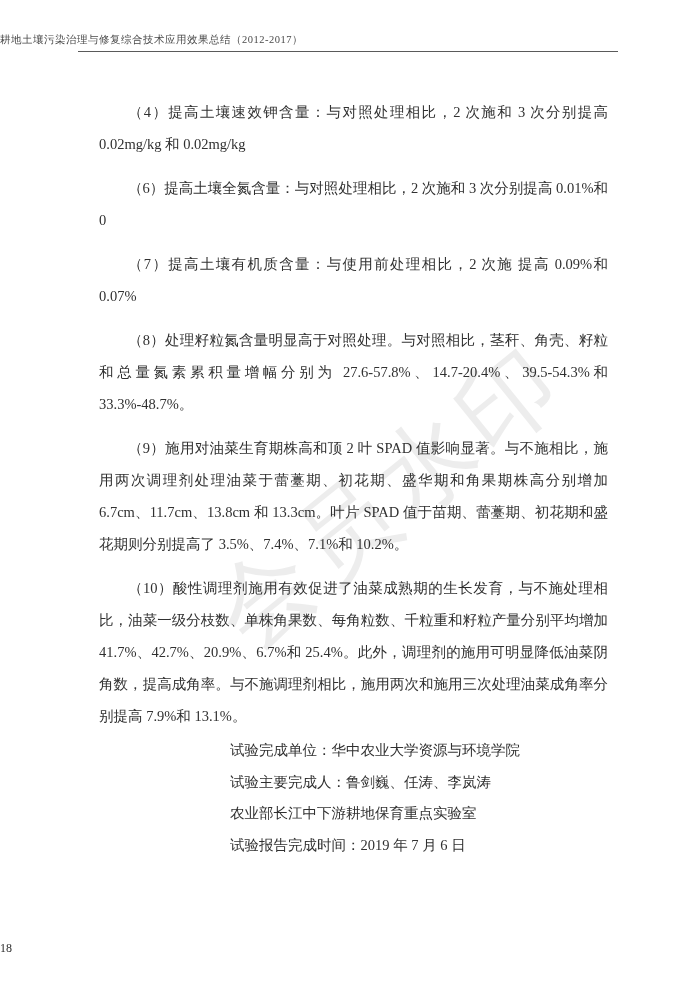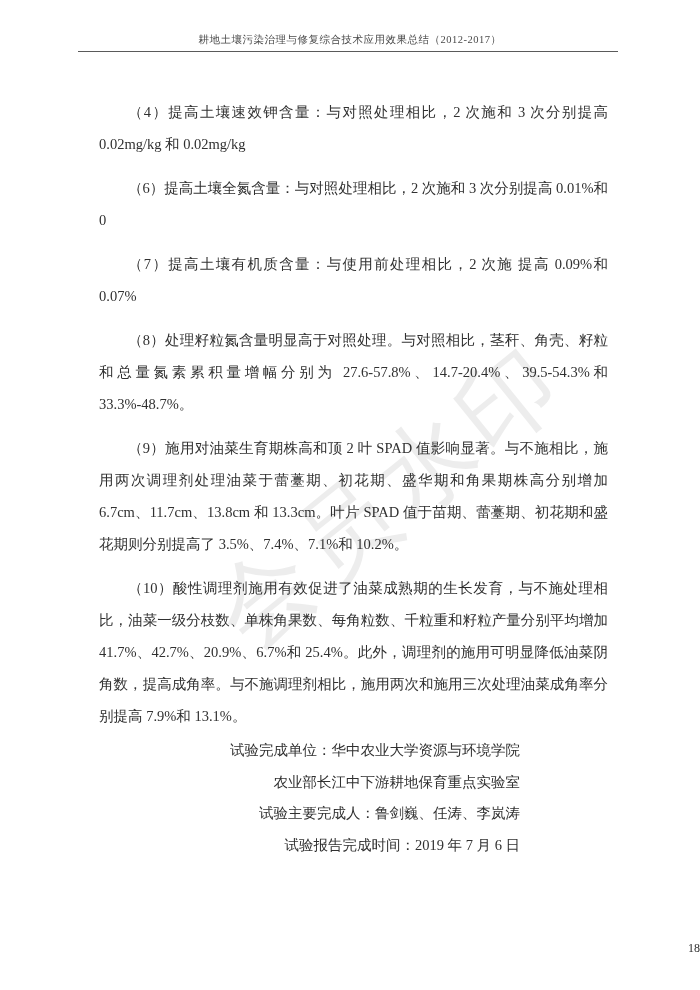--- a/index.html
+++ b/index.html
@@ -12,21 +12,20 @@
     overflow: hidden;
     font-family: "Liberation Serif", "DejaVu Serif", serif;
     color: #303030;
   }
   
   .header-title {
     position: absolute;
     top: 33px;
     left: 0;
     width: 700px;
-    text-align: center;
     font-size: 10.5px;
     letter-spacing: 0.5px;
     color: #4a4a4a;
   }
   .header-rule {
     position: absolute;
     top: 51px;
     left: 78px;
     width: 540px;
     height: 0;
@@ -63,29 +62,29 @@
     margin: 12px;
   }
   
   .closing {
     position: absolute;
     left: 230px;
     top: 735px;
     z-index: 1;
     font-size: 14.5px;
     line-height: 31.5px;
-    text-align: right;
+    text-align: left;
   }
   
   .page-number {
     position: absolute;
     left: 0;
     top: 941px;
     width: 700px;
-    text-align: right;
+    text-align: left;
     font-size: 12px;
     color: #2c2c2c;
   }
 </style>
 </head>
 <body>
 
 <div class="page">
 
   <div class="header-title">耕地土壤污染治理与修复综合技术应用效果总结（2012-2017）</div>
@@ -98,20 +97,20 @@
     <p>（4）提高土壤速效钾含量：与对照处理相比，2 次施和 3 次分别提高 0.02mg/kg 和 0.02mg/kg</p>
     <p>（6）提高土壤全氮含量：与对照处理相比，2 次施和 3 次分别提高 0.01%和 0</p>
     <p>（7）提高土壤有机质含量：与使用前处理相比，2 次施  提高 0.09%和 0.07%</p>
     <p>（8）处理籽粒氮含量明显高于对照处理。与对照相比，茎秆、角壳、籽粒和总量氮素累积量增幅分别为 27.6-57.8%、14.7-20.4%、39.5-54.3%和 33.3%-48.7%。</p>
     <p>（9）施用对油菜生育期株高和顶 2 叶 SPAD 值影响显著。与不施相比，施用两次调理剂处理油菜于蕾薹期、初花期、盛华期和角果期株高分别增加 6.7cm、11.7cm、13.8cm 和 13.3cm。叶片 SPAD 值于苗期、蕾薹期、初花期和盛花期则分别提高了 3.5%、7.4%、7.1%和 10.2%。</p>
     <p>（10）酸性调理剂施用有效促进了油菜成熟期的生长发育，与不施处理相比，油菜一级分枝数、单株角果数、每角粒数、千粒重和籽粒产量分别平均增加 41.7%、42.7%、20.9%、6.7%和 25.4%。此外，调理剂的施用可明显降低油菜阴角数，提高成角率。与不施调理剂相比，施用两次和施用三次处理油菜成角率分别提高 7.9%和 13.1%。</p>
   </div>
 
   <div class="closing">
     <div>试验完成单位：华中农业大学资源与环境学院</div>
+    <div>试验主要完成人：鲁剑巍、任涛、李岚涛</div>
     <div>农业部长江中下游耕地保育重点实验室</div>
-    <div>试验主要完成人：鲁剑巍、任涛、李岚涛</div>
     <div>试验报告完成时间：2019 年 7 月 6 日</div>
   </div>
 
   <div class="page-number">18</div>
 
 </div>
 
 </body></html>

